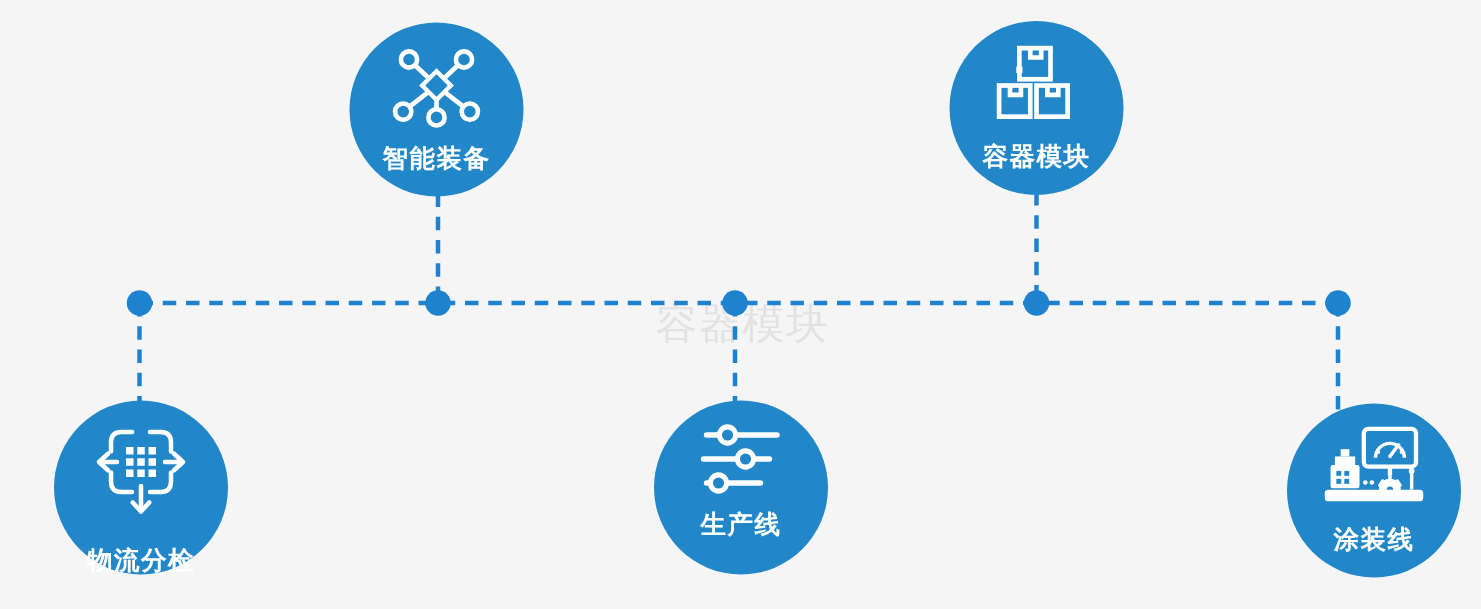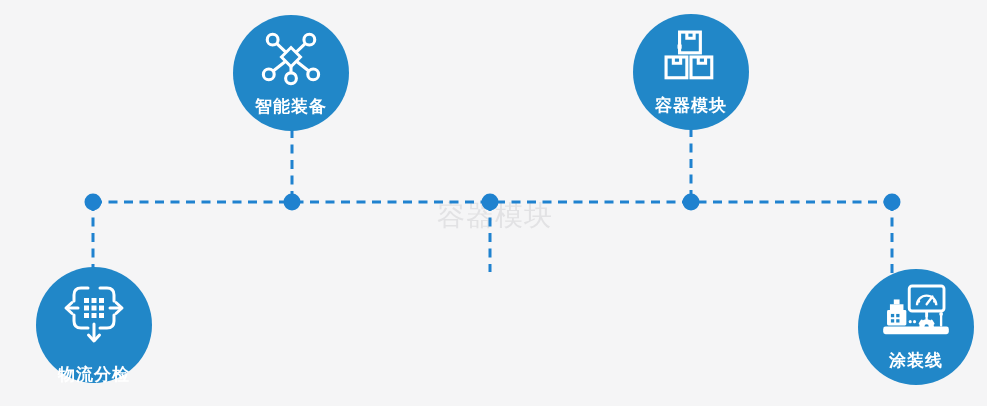--- a/index.html
+++ b/index.html
@@ -111,20 +111,35 @@
         <rect x="29.5" y="23.5" width="5" height="5"></rect>
         <rect x="37" y="23.5" width="5" height="5"></rect>
         <rect x="22" y="31" width="5" height="5"></rect>
         <rect x="29.5" y="31" width="5" height="5"></rect>
         <rect x="37" y="31" width="5" height="5"></rect>
       </g>
     </svg>
     <span class="label">物流分检</span>
   </div>
 
+  <div class="node n-prod">
+    <svg class="icon" width="56" height="48" viewBox="0 0 56 46">
+      <g stroke="#ffffff" stroke-width="3.6" stroke-linecap="round">
+        <line x1="5" y1="7" x2="52" y2="7"></line>
+        <line x1="3" y1="23" x2="47" y2="23"></line>
+        <line x1="5" y1="39" x2="41" y2="39"></line>
+      </g>
+      <g fill="#2187c8" stroke="#ffffff" stroke-width="3.4">
+        <circle cx="19" cy="7" r="5.4"></circle>
+        <circle cx="31" cy="23" r="5.4"></circle>
+        <circle cx="13" cy="39" r="5.4"></circle>
+      </g>
+    </svg>
+    <span class="label">生产线</span>
+  </div>
 
   <div class="node n-paint">
     <svg class="icon" width="72" height="56" viewBox="0 0 72 58">
       <rect x="29" y="2" width="36" height="26" rx="3" fill="none" stroke="#ffffff" stroke-width="3"></rect>
       <path d="M37 22 A10 10 0 0 1 57 22" fill="none" stroke="#ffffff" stroke-width="2.4"></path>
       <line x1="47" y1="21" x2="53" y2="13" stroke="#ffffff" stroke-width="2.4" stroke-linecap="round"></line>
       <circle cx="39" cy="18" r="1.3" fill="#ffffff"></circle>
       <circle cx="55" cy="18" r="1.3" fill="#ffffff"></circle>
       <line x1="47" y1="28" x2="47" y2="34" stroke="#ffffff" stroke-width="3"></line>
       <rect x="13" y="16" width="6" height="5" fill="#ffffff"></rect>

